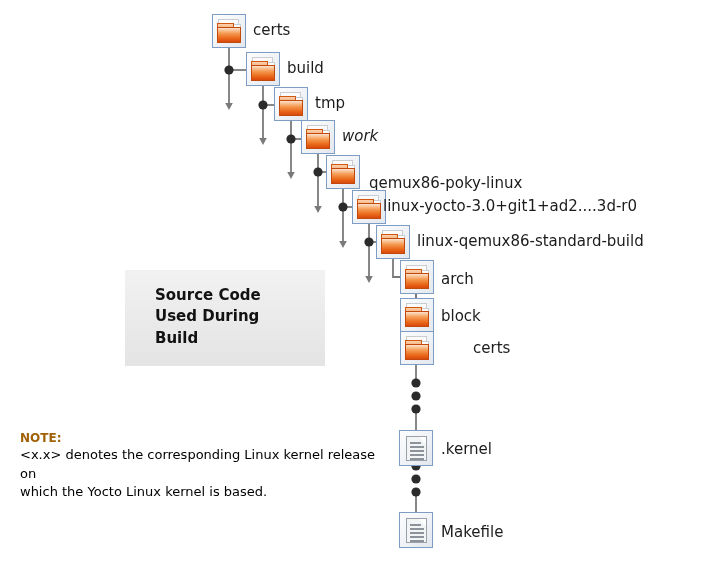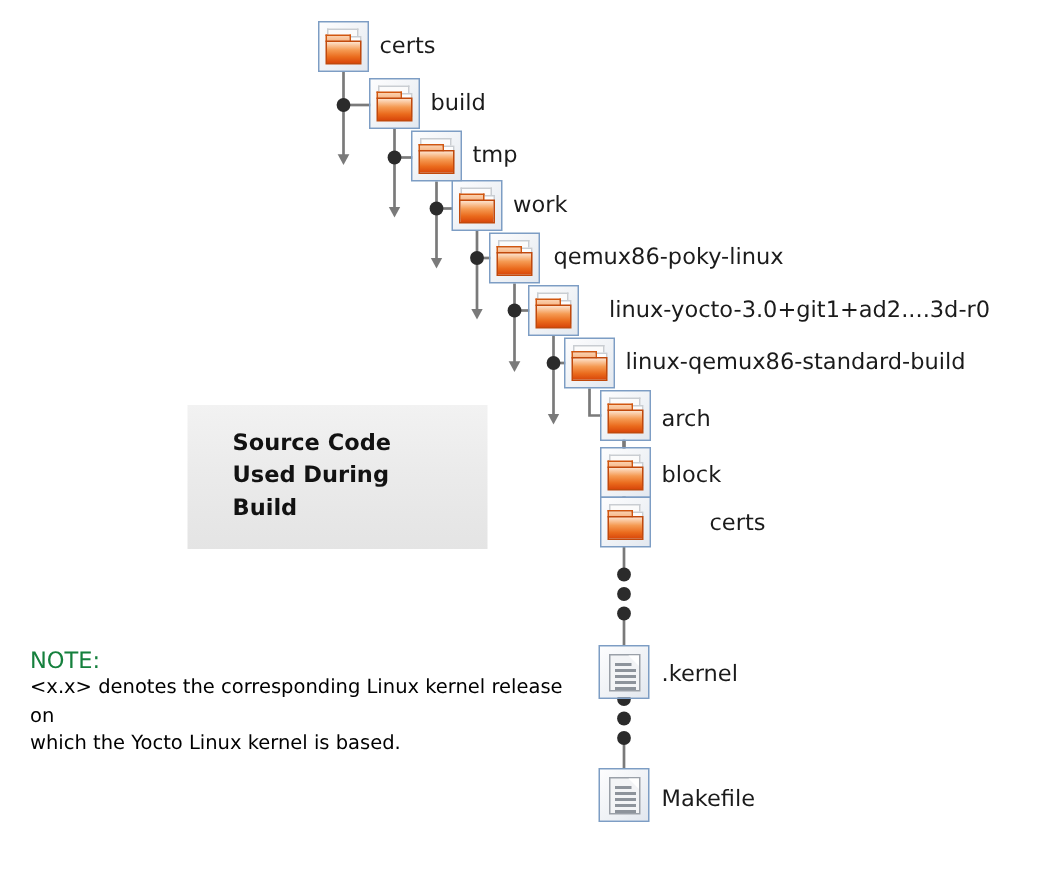--- a/index.html
+++ b/index.html
@@ -146,23 +146,23 @@
     white-space: pre-line;
   }
   
   #note {
     position: absolute;
     left: 20px;
     top: 430px;
     width: 370px;
   }
   #note .note-title {
-    font-size: 15px;
-    font-weight: normal;
-    color: #15803d;
+    font-size: 12px;
+    font-weight: bold;
+    color: #a16207;
     line-height: 1.35;
   }
   #note .note-body {
     font-size: 13px;
     color: #000000;
     line-height: 1.42;
     white-space: pre-line;
   }
 </style>
 </head>
@@ -268,41 +268,41 @@
   <div class="label" style="left:315px; top:96px;">tmp</div>
 
   <div class="node" style="left:301px; top:120px;">
     <div class="folder-icon">
       <span class="back-tab"></span>
       <span class="back-body"></span>
       <span class="front-tab"></span>
       <span class="front-body"></span>
     </div>
   </div>
-  <div class="label" style="left:342px; top:129px;">work</div>
+  <div class="label" style="left:342px; top:129px;font-style:italic;">work</div>
 
   <div class="node" style="left:326px; top:155px;">
     <div class="folder-icon">
       <span class="back-tab"></span>
       <span class="back-body"></span>
       <span class="front-tab"></span>
       <span class="front-body"></span>
     </div>
   </div>
-  <div class="label" style="left:369px; top:164px;">qemux86-poky-linux</div>
+  <div class="label" style="left:369px; top:176px;">qemux86-poky-linux</div>
 
   <div class="node" style="left:352px; top:190px;">
     <div class="folder-icon">
       <span class="back-tab"></span>
       <span class="back-body"></span>
       <span class="front-tab"></span>
       <span class="front-body"></span>
     </div>
   </div>
-  <div class="label" style="left:406px; top:199px;">linux-yocto-3.0+git1+ad2....3d-r0</div>
+  <div class="label" style="left:383px; top:199px;">linux-yocto-3.0+git1+ad2....3d-r0</div>
 
   <div class="node" style="left:376px; top:225px;">
     <div class="folder-icon">
       <span class="back-tab"></span>
       <span class="back-body"></span>
       <span class="front-tab"></span>
       <span class="front-body"></span>
     </div>
   </div>
   <div class="label" style="left:417px; top:234px;">linux-qemux86-standard-build</div>

